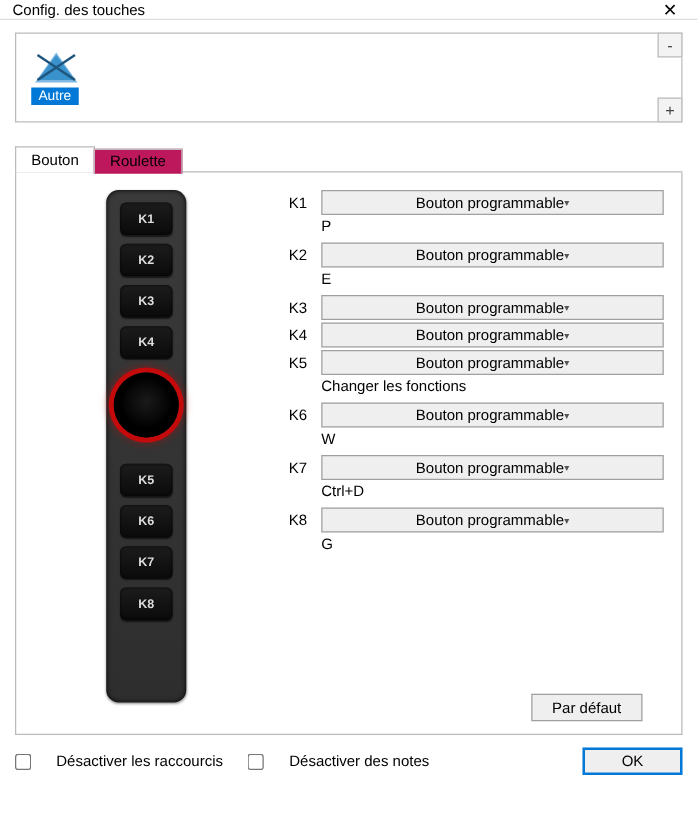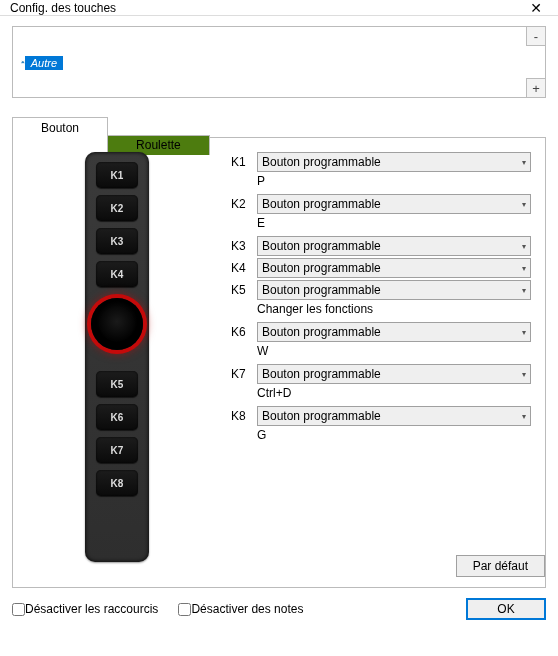--- a/index.html
+++ b/index.html
@@ -30,21 +30,21 @@
   .profile-box {
     border: 1px solid #bbb;
     height: 72px;
     display: flex;
     align-items: center;
     position: relative;
     padding: 6px 8px;
   }
   .profile-item {
     width: 42px;
-    display: flex; flex-direction: row; align-items: center; font-style: italic;
+    display: flex; flex-direction: column; align-items: flex-end;
   }
   .profile-icon {
     width: 36px; height: 28px;
   }
   .profile-label {
     background: #0078d7;
     color: #fff;
     font-size: 11px;
     padding: 1px 6px;
     margin-top: 2px;
@@ -68,30 +68,30 @@
     margin-top: 18px;
     display: flex;
     align-items: flex-end;
     border-bottom: 1px solid #bbb;
     position: relative;
     height: 22px;
   }
   .tab {
     border: 1px solid #bbb;
     border-bottom: none;
-    padding: 3px 28px;
+    padding: 3px 12px;
     font-size: 12px;
     background: #fff;
     position: relative;
     top: 1px;
     margin-right: -1px;
   }
   .tab.inactive {
-    background: #4d7c0f;
-    top: 18px;
+    background: #be185d;
+    top: 2px;
     padding-top: 2px;
   }
   .tabbody {
     border: 1px solid #bbb;
     border-top: none;
     height: 450px;
     position: relative;
     padding: 14px 14px;
     display: flex;
     gap: 24px;
@@ -147,33 +147,33 @@
     text-align: left;
     font-size: 12px;
   }
   .sel {
     flex: 1;
     border: 1px solid #a0a0a0;
     background: #efefef;
     height: 20px;
     font-size: 12px;
     padding: 0 4px;
-    display: flex; align-items: center; justify-content: space-between;
+    display: flex; align-items: center; justify-content: center;
   }
   .sel .chev { font-size: 8px; color: #555; }
   .subval {
     margin-left: 26px;
     font-size: 12px;
     color: #000;
     margin-bottom: 6px;
     min-height: 14px;
   }
   .defaults {
     position: absolute;
-    right: 0;
+    right: 31px;
     bottom: 10px;
   }
   .btn {
     border: 1px solid #a0a0a0;
     background: #efefef;
     height: 22px;
     padding: 0 16px;
     font-size: 12px;
     display: inline-flex; align-items: center; justify-content: center;
     min-width: 80px;
@@ -181,21 +181,21 @@
   .btn.primary {
     border: 2px solid #0078d7;
   }
   .bottom {
     display: flex;
     align-items: center;
     padding: 10px 12px;
     gap: 20px;
   }
   .chk {
-    display: flex; align-items: center; gap: 0;
+    display: flex; align-items: center; gap: 20px;
     font-size: 12px;
   }
   .chk input { width: 13px; height: 13px; margin:0; }
   .bottom .spacer { flex: 1; }
 </style>
 </head>
 <body>
 
 <div class="titlebar">
   <span class="title">Config. des touches</span>

